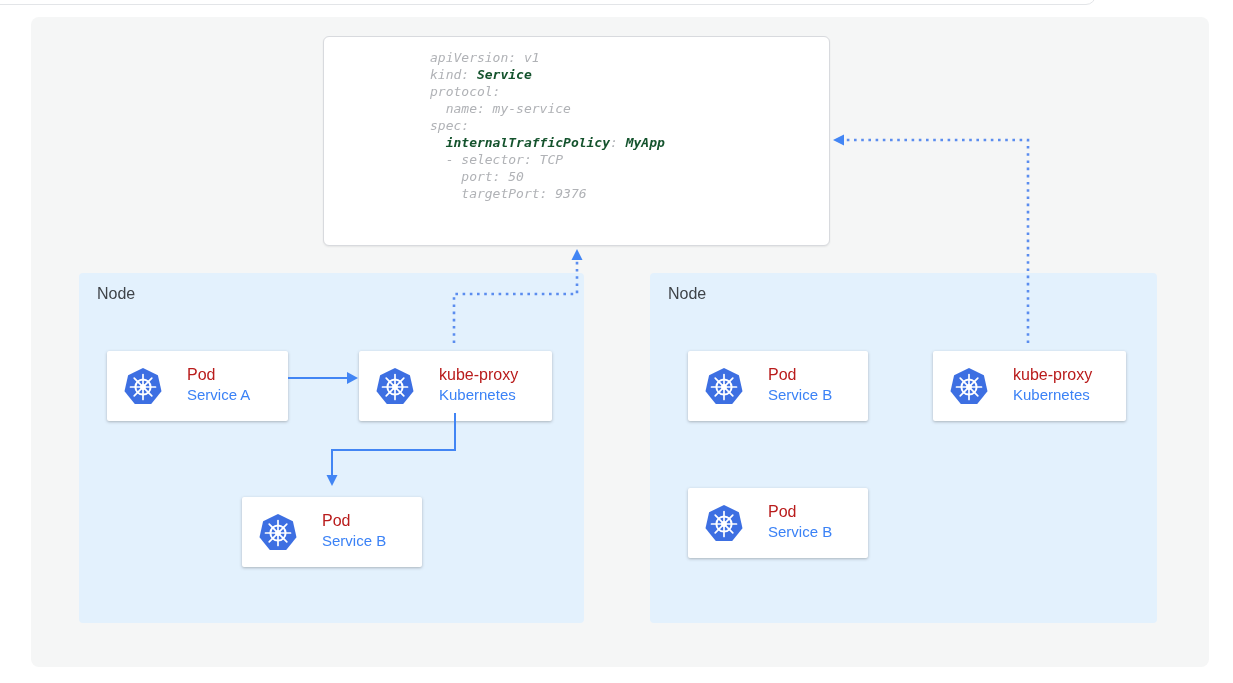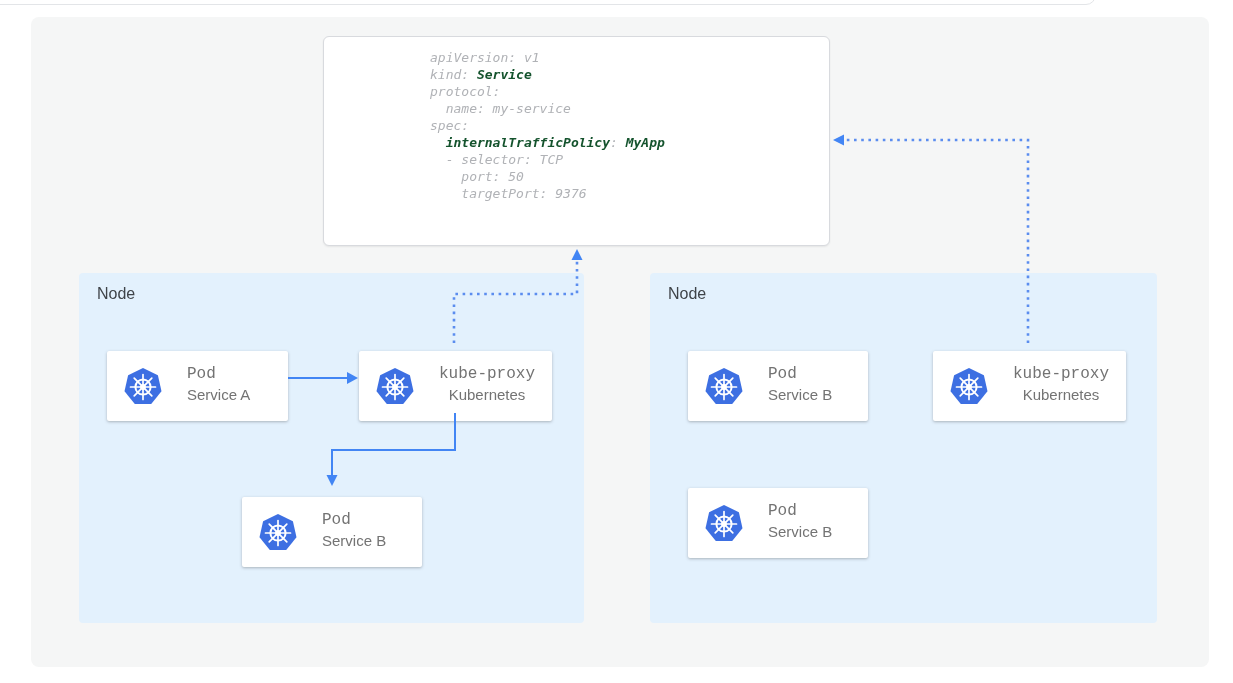--- a/index.html
+++ b/index.html
@@ -85,28 +85,26 @@
     height: 40px;
   }
   .card .txt {
     position: absolute;
     left: 80px;
     top: 13px;
   }
   .card .title {
     font-size: 16px;
     line-height: 21px;
-    color: #737373;
-    font-family: Liberation Mono, monospace;
+    color: #b91c1c;
   }
   .card .subtitle {
     font-size: 15px;
     line-height: 20px;
-    color: #737373;
-    text-align: center;
+    color: #3b82f6;
   }
   .connectors {
     position: absolute;
     left: 0; top: 0;
     width: 1178px;
     height: 650px;
     pointer-events: none;
   }
   .defs-holder { position: absolute; width: 0; height: 0; overflow: hidden; }
 </style>

